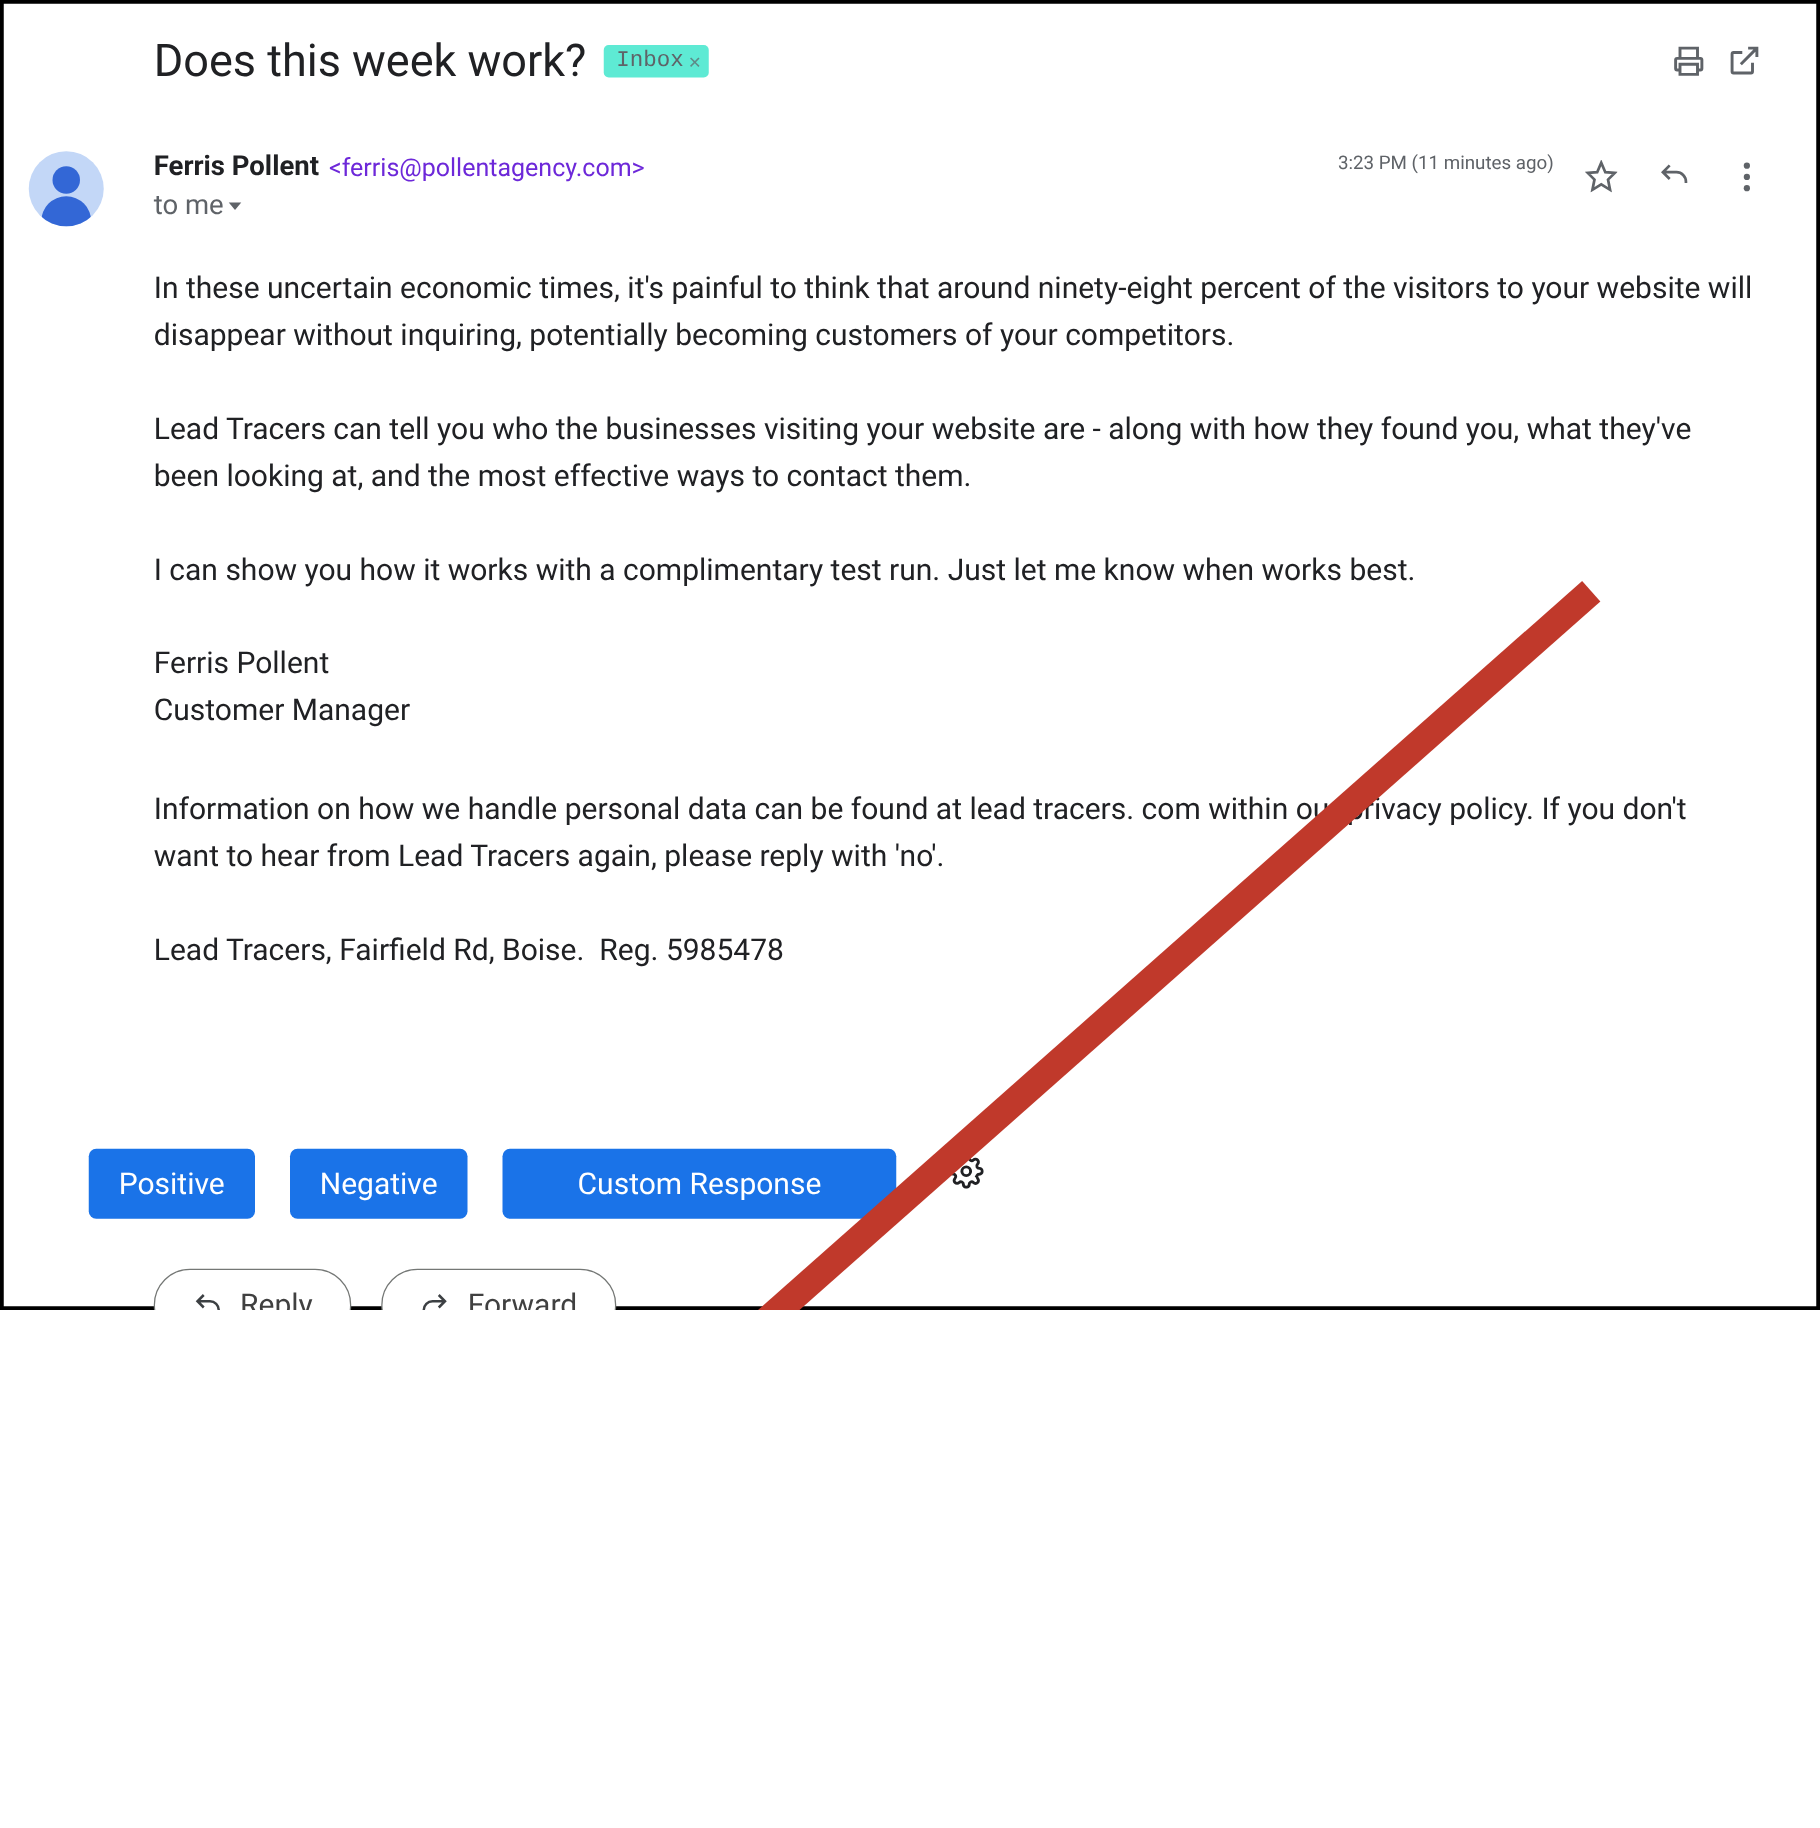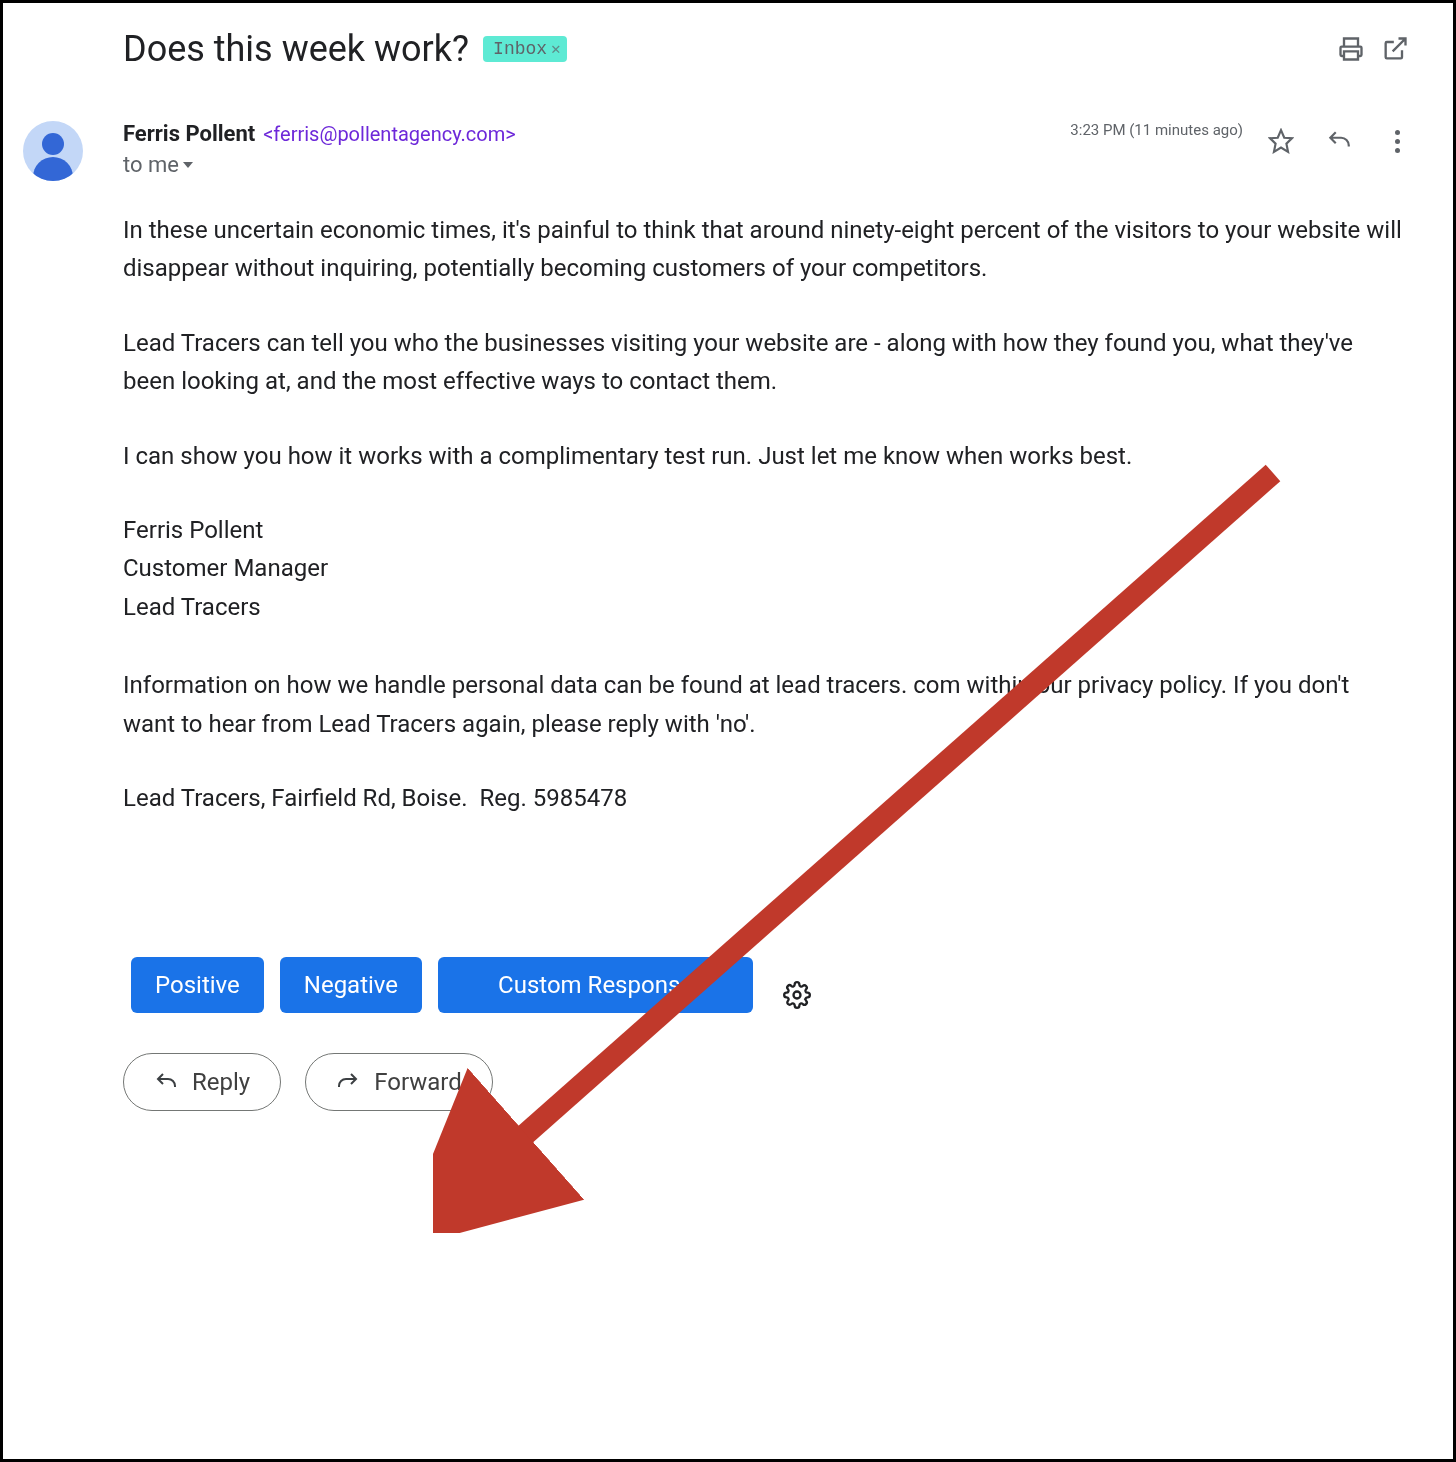--- a/index.html
+++ b/index.html
@@ -8,21 +8,21 @@
     background: #fff;
     color: #202124;
     width: 1456px;
   }
   .container {
     border: 3px solid #000;
     margin: 0;
     padding: 24px 36px 36px 20px;
     position: relative;
     width: 1456px;
-    height: 1462px;
+    height: 1048px;
   }
   
   .header-row {
     display: flex;
     align-items: center;
     padding-left: 100px;
     margin-bottom: 50px;
   }
   .subject {
     font-size: 36px;
@@ -106,23 +106,23 @@
     font-size: 24px;
     line-height: 1.6;
     color:#202124;
     max-width: 1280px;
   }
   .body p { margin-bottom: 36px; white-space: pre-wrap; }
   .body p.tight { margin-bottom:0; }
 
   
   .actions-row {
-    margin-left:108px;
+    margin-left:48px;
     margin-top: 140px;
-    display:flex; align-items:flex-end; gap:16px;
+    display:flex; align-items:flex-start; gap:28px;
   }
   .blue-btn {
     background:#1a73e8;
     color:#fff;
     border:none;
     border-radius:6px;
     padding: 14px 24px;
     font-size:24px;
     cursor:pointer;
     font-family:inherit;
@@ -218,21 +218,20 @@
       </span>
     </div>
   </div>
 
   <div class="body">
     <p>In these uncertain economic times, it's painful to think that around ninety-eight percent of the visitors to your website will disappear without inquiring, potentially becoming customers of your competitors.</p>
     <p>Lead Tracers can tell you who the businesses visiting your website are - along with how they found you, what they've been looking at, and the most effective ways to contact them.</p>
     <p>I can show you how it works with a complimentary test run. Just let me know when works best.</p>
     <p class="tight">Ferris Pollent</p>
     <p class="tight">Customer Manager</p>
-    <p>Lead Tracers</p>
     <p style="margin-top:40px">Information on how we handle personal data can be found at lead tracers. com within our privacy policy. If you don't want to hear from Lead Tracers again, please reply with 'no'.</p>
     <p>Lead Tracers, Fairfield Rd, Boise.  Reg. 5985478</p>
   </div>
 
   <div class="actions-row">
     <button class="blue-btn">Positive</button>
     <button class="blue-btn">Negative</button>
     <button class="blue-btn wide">Custom Response</button>
     <span class="gear">
       <svg viewBox="0 0 24 24" fill="none" stroke="#202124" stroke-width="2">

